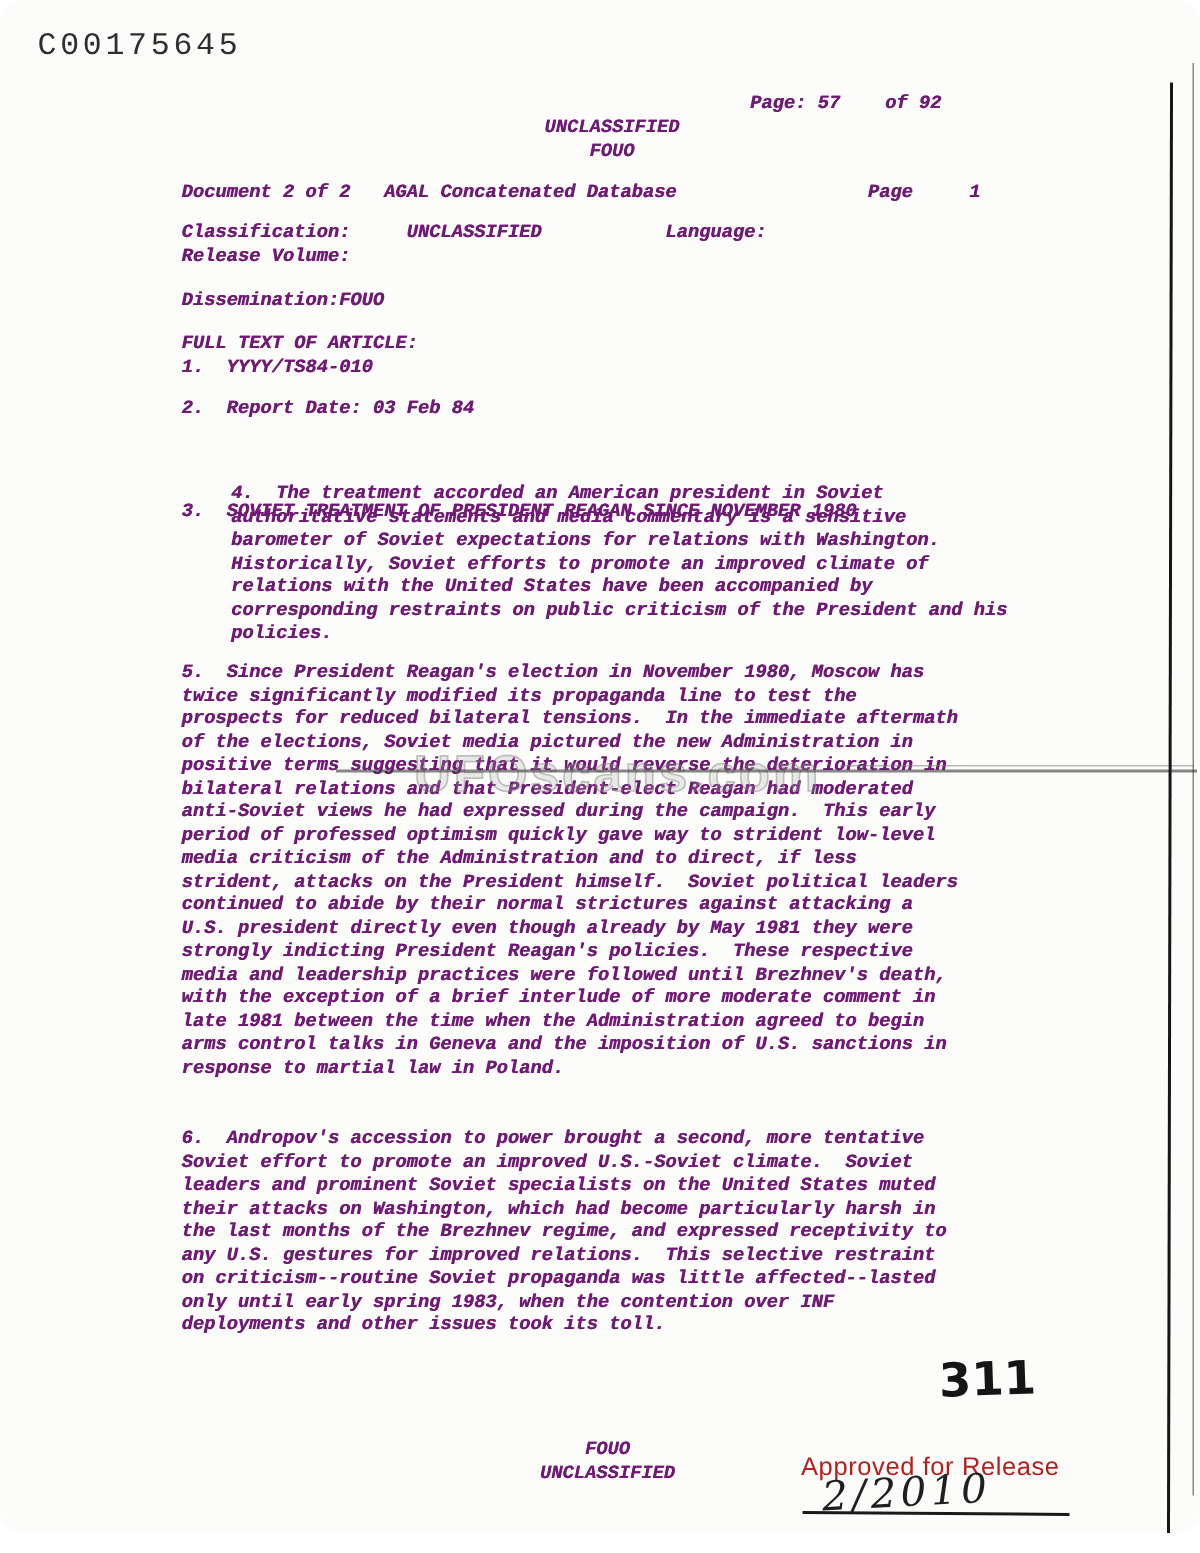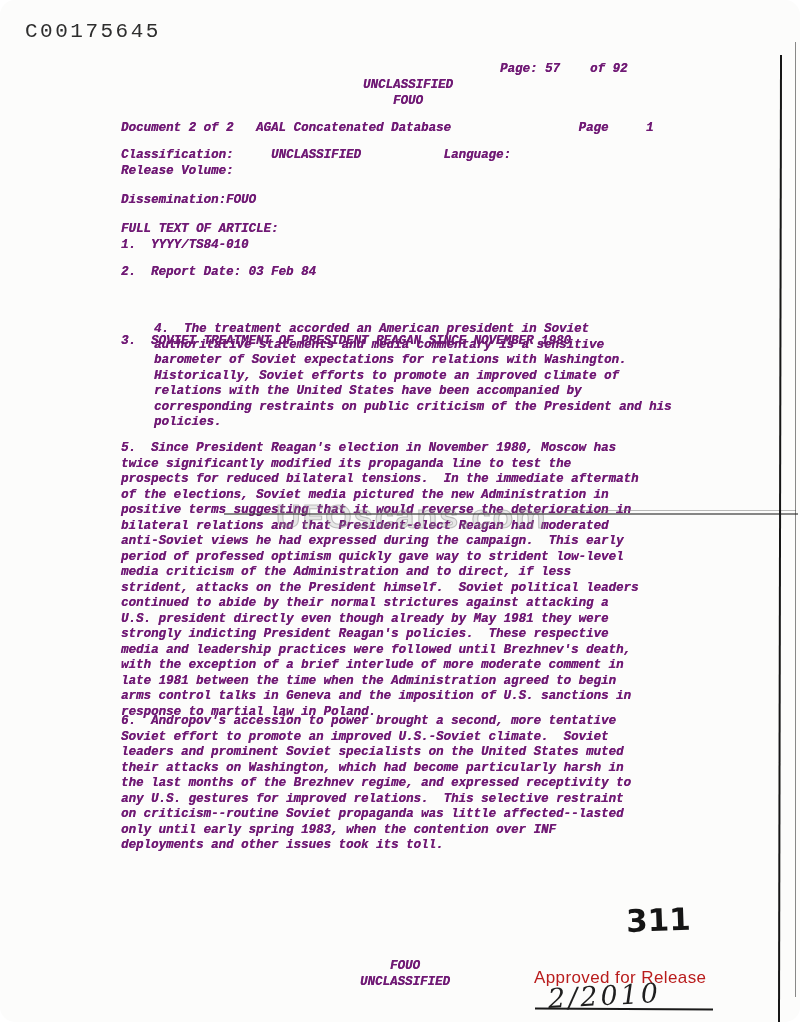--- a/index.html
+++ b/index.html
@@ -158,21 +158,21 @@
 strident, attacks on the President himself.  Soviet political leaders
 continued to abide by their normal strictures against attacking a
 U.S. president directly even though already by May 1981 they were
 strongly indicting President Reagan's policies.  These respective
 media and leadership practices were followed until Brezhnev's death,
 with the exception of a brief interlude of more moderate comment in
 late 1981 between the time when the Administration agreed to begin
 arms control talks in Geneva and the imposition of U.S. sanctions in
 response to martial law in Poland.</div>
 
-  <div class="mono" style="left:121px; top:714px;">6.  Andropov's accession to power brought a second, more tentative
+  <div class="mono" style="left:121px; top:752px;">6.  Andropov's accession to power brought a second, more tentative
 Soviet effort to promote an improved U.S.-Soviet climate.  Soviet
 leaders and prominent Soviet specialists on the United States muted
 their attacks on Washington, which had become particularly harsh in
 the last months of the Brezhnev regime, and expressed receptivity to
 any U.S. gestures for improved relations.  This selective restraint
 on criticism--routine Soviet propaganda was little affected--lasted
 only until early spring 1983, when the contention over INF
 deployments and other issues took its toll.</div>
 
   <div class="watermark">UFOscans.com</div>

